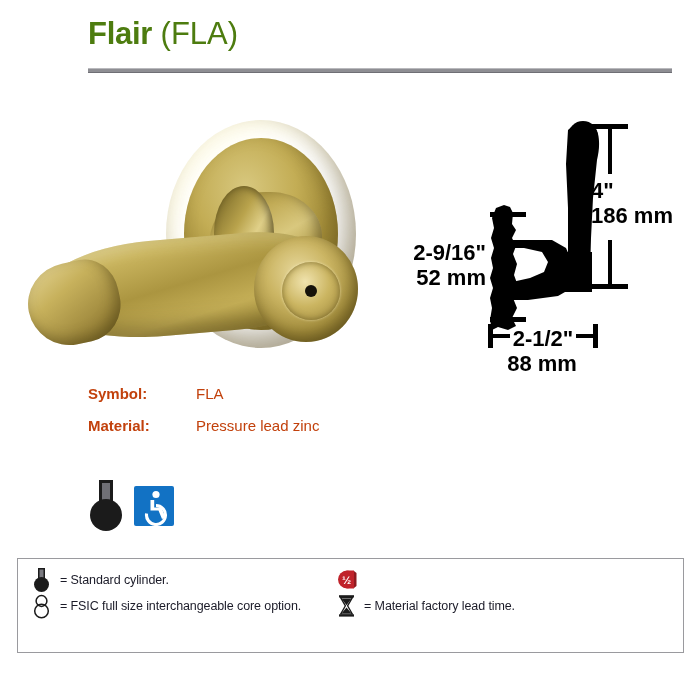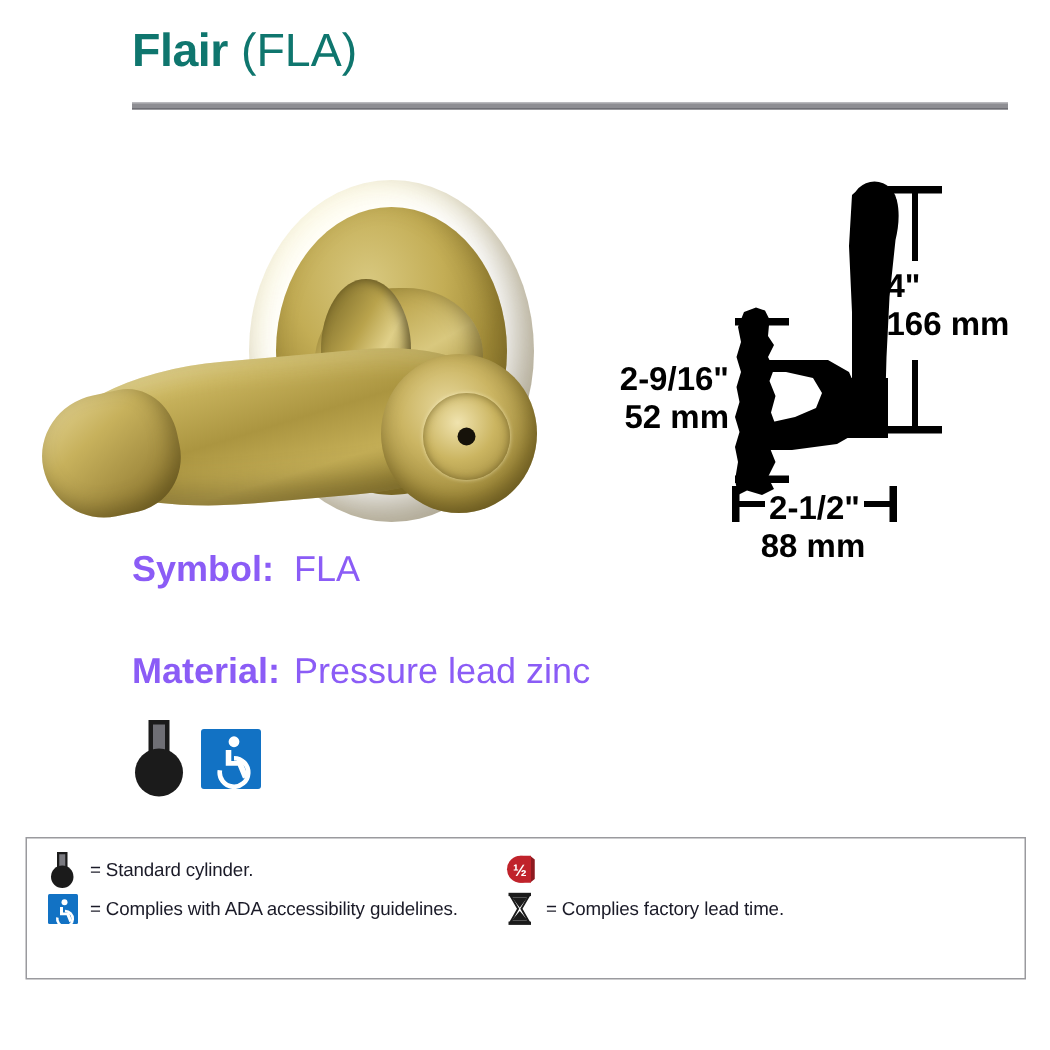--- a/index.html
+++ b/index.html
@@ -17,21 +17,21 @@
   }
 
   
   #header-title {
     position: absolute;
     left: 88px;
     top: 14px;
     font-size: 31px;
     line-height: 40px;
     white-space: nowrap;
-    color: #0f766e;
+    color: #4d7c0f;
   }
   #header-title .name {
     font-weight: bold;
     letter-spacing: -0.3px;
   }
   #header-title .code {
     font-weight: normal;
     letter-spacing: 0px;
   }
   #header-rule {
@@ -189,32 +189,32 @@
   }
   .dim-line {
     position: absolute;
     background: #000;
   }
 
   
   #spec-list {
     position: absolute;
     left: 88px;
-    top: 364px;
-    font-size: 24px;
+    top: 378px;
+    font-size: 15px;
     line-height: 32px;
-    color: #8b5cf6;
+    color: #c2410c;
   }
   .spec-row { white-space: nowrap; }
   .spec-label {
     font-weight: bold;
     display: inline-block;
   }
   #spec-symbol .spec-label { width: 108px; }
-  #spec-material .spec-label { width: 108px; margin-top: 36px; }
+  #spec-material .spec-label { width: 108px; }
   .spec-value { font-weight: normal; }
 
   
   #feature-icons {
     position: absolute;
     left: 86px;
     top: 480px;
     height: 52px;
   }
   #icon-cylinder {
@@ -333,21 +333,21 @@
   <div class="dim-line" style="left:90px; top:205px; width:36px; height:5px;"></div>
 
   <div class="dim-line" style="left:88px; top:212px; width:5px; height:24px;"></div>
   <div class="dim-line" style="left:90px; top:222px; width:20px; height:4px;"></div>
   <div class="dim-line" style="left:176px; top:222px; width:20px; height:4px;"></div>
   <div class="dim-line" style="left:193px; top:212px; width:5px; height:24px;"></div>
 </div>
 
 <div class="dim-text" id="dim-height-text">
   <div>4"</div>
-  <div>166 mm</div>
+  <div>186 mm</div>
 </div>
 <div class="dim-text" id="dim-depth-text">
   <div>2-9/16"</div>
   <div>52 mm</div>
 </div>
 <div class="dim-text" id="dim-width-text">
   <div style="margin-left:2px;">2-1/2"</div>
   <div>88 mm</div>
 </div>
 
@@ -385,32 +385,30 @@
       <span class="legend-icon">
         <svg width="30" height="26" viewBox="0 0 30 26">
           <rect x="8" y="1" width="7" height="11" fill="#1b1b1b"></rect>
           <rect x="9.5" y="2.5" width="4" height="9" fill="#7a7a80"></rect>
           <circle cx="11.5" cy="17.5" r="7.5" fill="#1b1b1b"></circle>
         </svg>
       </span>
       <span class="legend-text">= Standard cylinder.</span>
     </div>
 
-
     <div class="legend-row">
       <span class="legend-icon">
-        <span class="ada-sq"></span>
-        <svg width="30" height="26" viewBox="0 0 30 26" style="position:absolute;left:2px;top:3px;">
-          <circle cx="11" cy="5.5" r="2" fill="#fff"></circle>
-          <path d="M8,8.6 L8,14.2 L12.4,14.2 L14.3,18.8 L16.2,18 L14,12.4 L10,12.4 L10,8.6 Z" fill="#fff"></path>
-          <path d="M11.3,11.3 A5.2,5.2 0 1,1 6.2,15.7" fill="none" stroke="#fff" stroke-width="1.7"></path>
+        <svg width="30" height="26" viewBox="0 0 30 26">
+          <circle cx="11.5" cy="8" r="5.4" fill="none" stroke="#1b1b1b" stroke-width="1.5"></circle>
+          <circle cx="11.5" cy="18" r="6.8" fill="none" stroke="#1b1b1b" stroke-width="1.5"></circle>
         </svg>
       </span>
-      <span class="legend-text">= Complies with ADA accessibility guidelines.</span>
+      <span class="legend-text">= FSIC full size interchangeable core option.</span>
     </div>
+
   </div>
 
   <div class="legend-col" id="legend-col-right">
 
     <div class="legend-row">
       <span class="legend-icon">
         <svg width="30" height="26" viewBox="0 0 30 26">
           <path d="M5,12.5 A9,9 0 0,1 14,3.5 L20,3.5 L20,21.5 L14,21.5 A9,9 0 0,1 5,12.5 Z" fill="#c0232b"></path>
           <circle cx="13" cy="12.5" r="9" fill="#c0232b"></circle>
           <path d="M20,4 L22.5,6 L22.5,19 L20,21 Z" fill="#8e1a20"></path>
@@ -422,16 +420,16 @@
     <div class="legend-row">
       <span class="legend-icon">
         <svg width="30" height="26" viewBox="0 0 30 26">
           <rect x="5" y="2.2" width="15" height="2.2" fill="#1b1b1b"></rect>
           <rect x="5" y="21.4" width="15" height="2.2" fill="#1b1b1b"></rect>
           <path d="M6.6,4.6 L18.4,4.6 L13.6,12.8 L18.4,21.2 L6.6,21.2 L11.4,12.8 Z" fill="none" stroke="#1b1b1b" stroke-width="1.3"></path>
           <path d="M7.4,5.4 L17.6,5.4 L12.5,12.2 Z" fill="#1b1b1b"></path>
           <path d="M12.5,14.4 L17.6,20.4 L7.4,20.4 Z" fill="#1b1b1b"></path>
         </svg>
       </span>
-      <span class="legend-text">= Complies factory lead time.</span>
+      <span class="legend-text">= Material factory lead time.</span>
     </div>
   </div>
 </div>
 
 </body></html>

